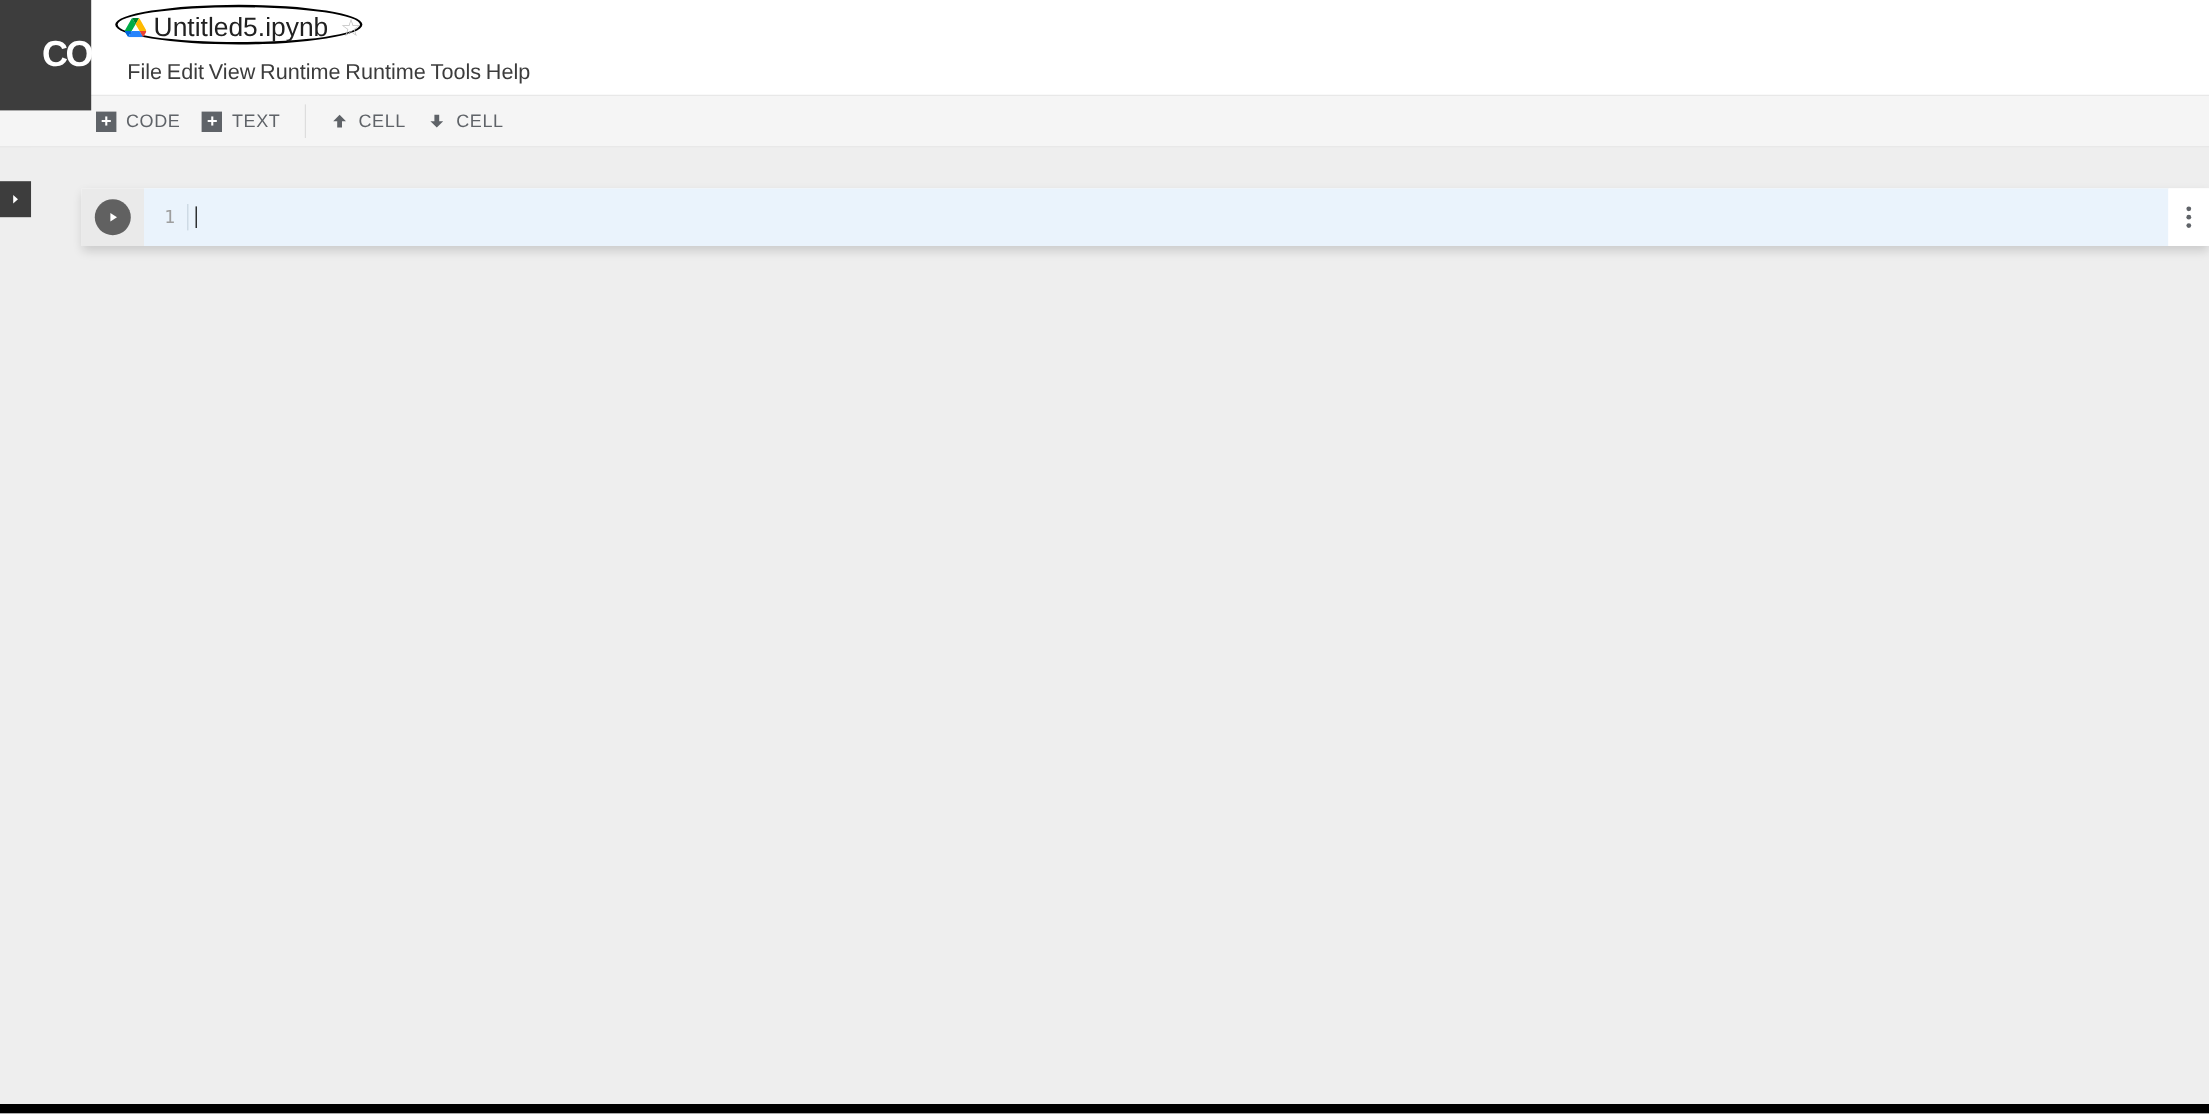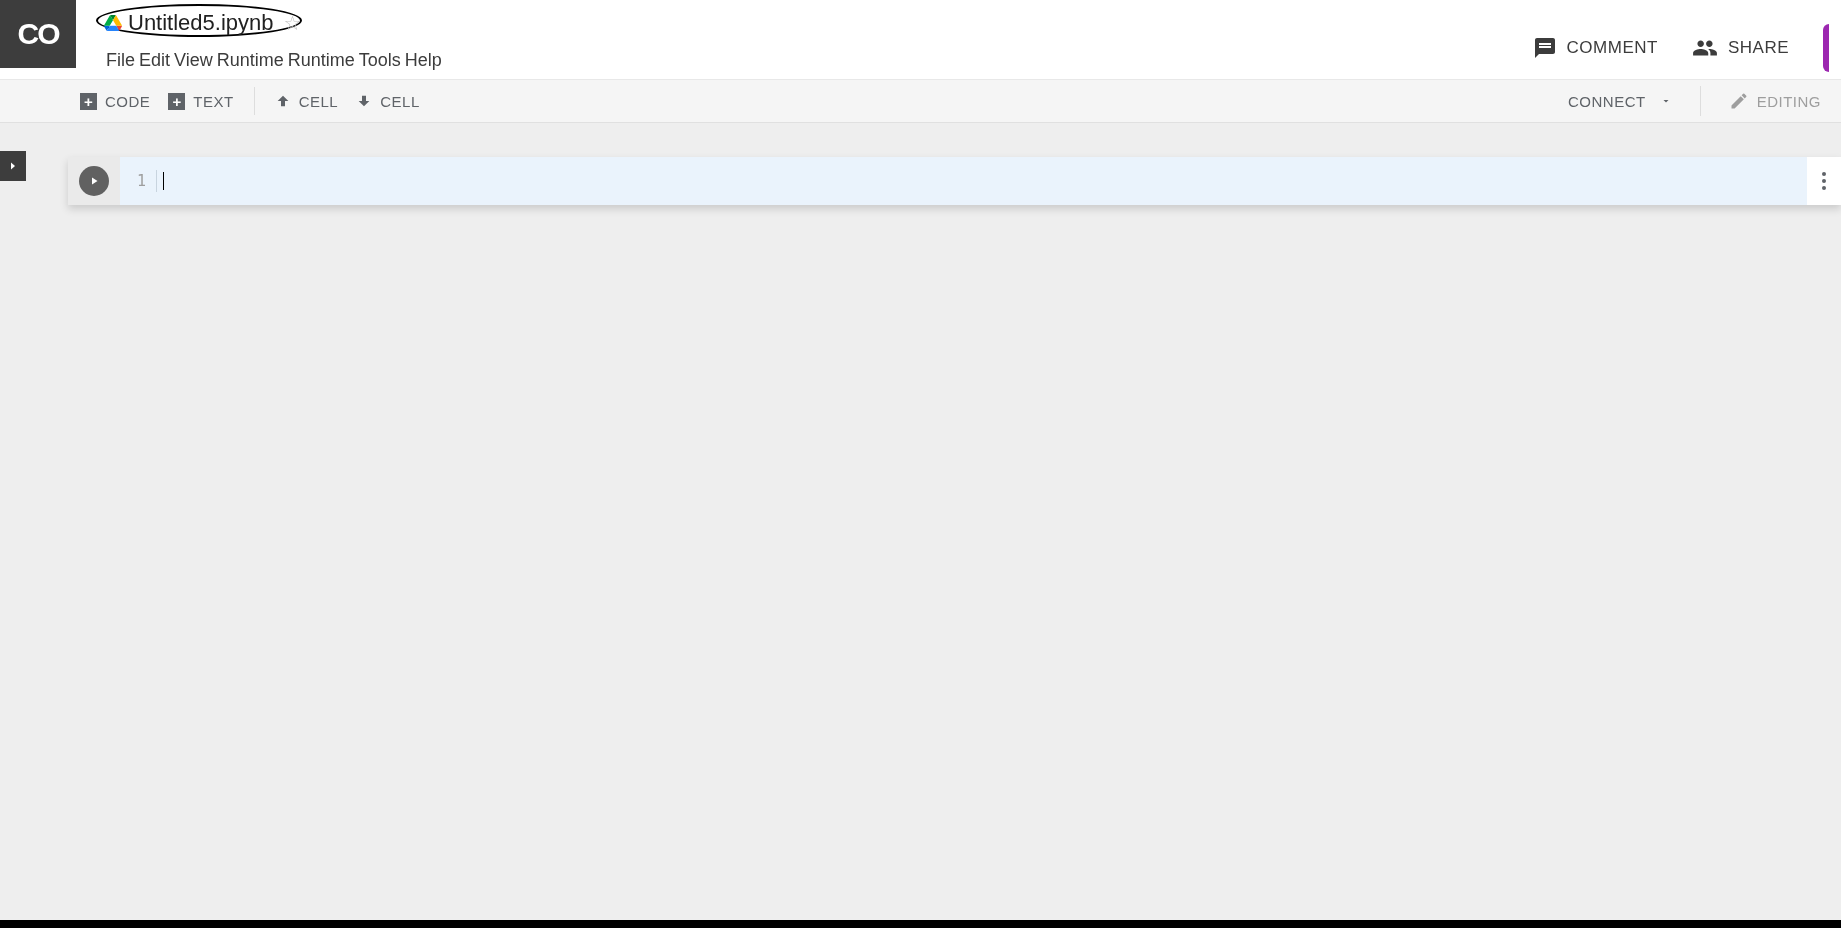--- a/index.html
+++ b/index.html
@@ -1,19 +1,19 @@
 <!DOCTYPE html>
 <html><head>
   <meta charset="utf-8">
   <style>
     * { margin: 0; padding: 0; box-sizing: border-box; font-family: Arial, sans-serif; }
     body { background: #fff; overflow: hidden; width: 1841px; height: 928px; position: relative; }
 
     .header { display: flex; align-items: flex-start; background: #fff; height: 79px; }
-    .logo-block { width: 76px; height: 68px; background: #3d3d3d; display: flex; align-items: center; justify-content: center; }
+    .logo-block { width: 76px; height: 92px; background: #3d3d3d; display: flex; align-items: center; justify-content: flex-end; }
     .logo-text { color: #fff; font-weight: bold; font-size: 30px; letter-spacing: -2px; font-family: Arial, sans-serif; }
     .header-main { flex: 1; padding-left: 28px; padding-top: 8px; position: relative; }
     .title-row { display: flex; align-items: center; gap: 6px; height: 30px; position: relative; }
     .drive-icon { width: 18px; height: 16px; position: relative; z-index: 2; }
     .notebook-title { font-size: 22px; color: #212121; z-index: 2; }
     .title-circle { position: absolute; left: -8px; top: -4px; width: 206px; height: 33px; border: 2.5px solid #000; border-radius: 50%; z-index: 1; pointer-events: none; }
     .star-btn { color: #c0c0c0; font-size: 20px; margin-left: 4px; cursor: pointer; z-index: 2; }
     .menu-row { display: flex; gap: 4px; margin-top: 12px; padding-left: 2px; }
     .menu-item { font-size: 18px; color: #3c3c3c; cursor: pointer; }
     .header-actions { position: absolute; right: 12px; top: 24px; display: flex; align-items: center; gap: 34px; }
@@ -76,35 +76,20 @@
     <div class="menu-row">
       <span class="menu-item">File</span>
       <span class="menu-item">Edit</span>
       <span class="menu-item">View</span>
       <span class="menu-item">Runtime</span>
       <span class="menu-item">Runtime</span>
       <span class="menu-item">Tools</span>
       <span class="menu-item">Help</span>
     </div>
   </div>
-  <div class="header-actions">
-    <div class="action-btn">
-      <svg width="24" height="24" viewBox="0 0 24 24">
-          <path fill="#3c3c3c" d="M20 2H4c-1.1 0-2 .9-2 2v18l4-4h14c1.1 0 2-.9 2-2V4c0-1.1-.9-2-2-2zm-2 10H6v-2h12v2zm0-3H6V7h12v2z"></path>
-        </svg>
-      <span class="action-btn-label">COMMENT</span>
-    </div>
-    <div class="action-btn">
-      <svg width="26" height="26" viewBox="0 0 24 24">
-          <path fill="#3c3c3c" d="M16 11c1.66 0 3-1.34 3-3s-1.34-3-3-3-3 1.34-3 3 1.34 3 3 3zm-8 0c1.66 0 3-1.34 3-3S9.66 5 8 5 5 6.34 5 8s1.34 3 3 3zm0 2c-2.33 0-7 1.17-7 3.5V19h14v-2.5c0-2.33-4.67-3.5-7-3.5zm8 0c-.29 0-.62.02-.97.05 1.16.84 1.97 1.97 1.97 3.45V19h6v-2.5c0-2.33-4.67-3.5-7-3.5z"></path>
-        </svg>
-      <span class="action-btn-label">SHARE</span>
-    </div>
-    <div class="avatar-slice"></div>
-  </div>
 </div>
 
 <div class="toolbar">
   <div class="tb-group">
     <div class="tb-btn">
       <div class="plus-box">+</div>
       <span class="tb-label">CODE</span>
     </div>
     <div class="tb-btn">
       <div class="plus-box">+</div>
@@ -120,35 +105,20 @@
       <span class="tb-label">CELL</span>
     </div>
     <div class="tb-btn">
       <svg width="16" height="16" viewBox="0 0 24 24">
           <path fill="#5f6368" d="M12 20l8-8h-5V4h-6v8H4z"></path>
         </svg>
       <span class="tb-label">CELL</span>
     </div>
   </div>
   <div class="tb-spacer"></div>
-  <div class="tb-right">
-    <div class="tb-btn">
-      <span class="connect-label">CONNECT</span>
-      <svg width="12" height="12" viewBox="0 0 24 24" style="margin-left:6px;">
-          <path fill="#5f6368" d="M7 10l5 5 5-5z"></path>
-        </svg>
-    </div>
-    <div class="tb-sep-r"></div>
-    <div class="tb-btn">
-      <svg width="20" height="20" viewBox="0 0 24 24">
-          <path fill="#9e9e9e" d="M3 17.25V21h3.75L17.81 9.94l-3.75-3.75L3 17.25zM20.71 7.04a1 1 0 000-1.41l-2.34-2.34a1 1 0 00-1.41 0l-1.83 1.83 3.75 3.75 1.83-1.83z"></path>
-        </svg>
-      <span class="editing-label">EDITING</span>
-    </div>
-  </div>
 </div>
 
 <div class="content-wrap">
   <div>
     <div class="expand-handle">
       <svg width="12" height="14" viewBox="0 0 24 24">
           <path fill="#fff" d="M8 5l8 7-8 7z"></path>
         </svg>
     </div>
   </div>

